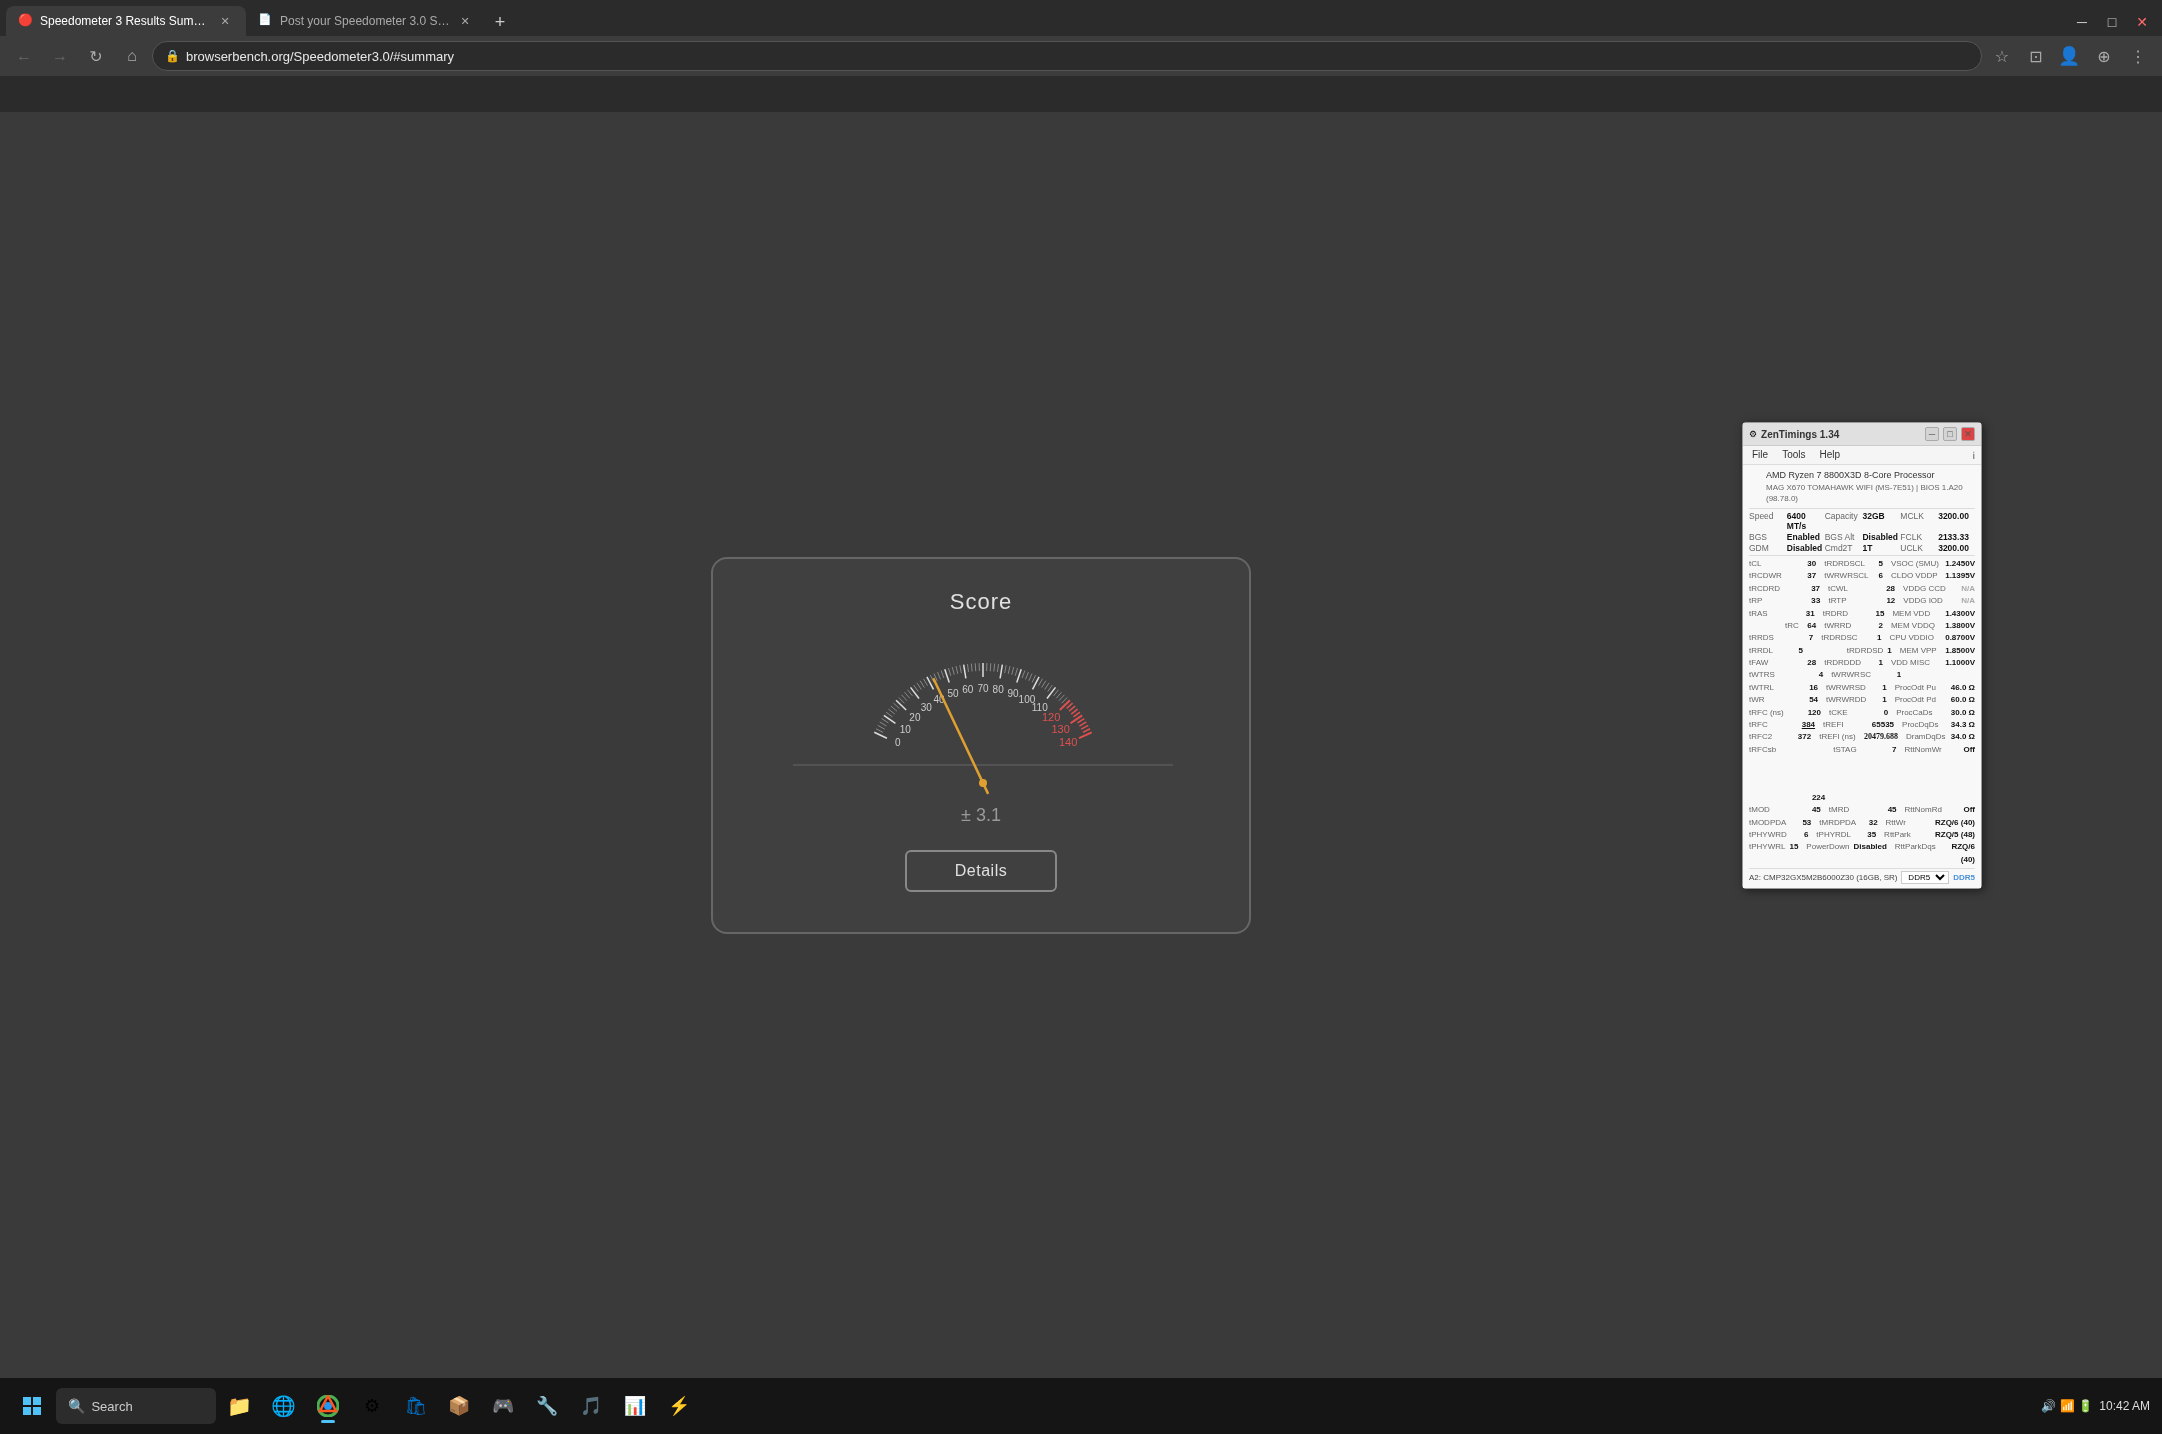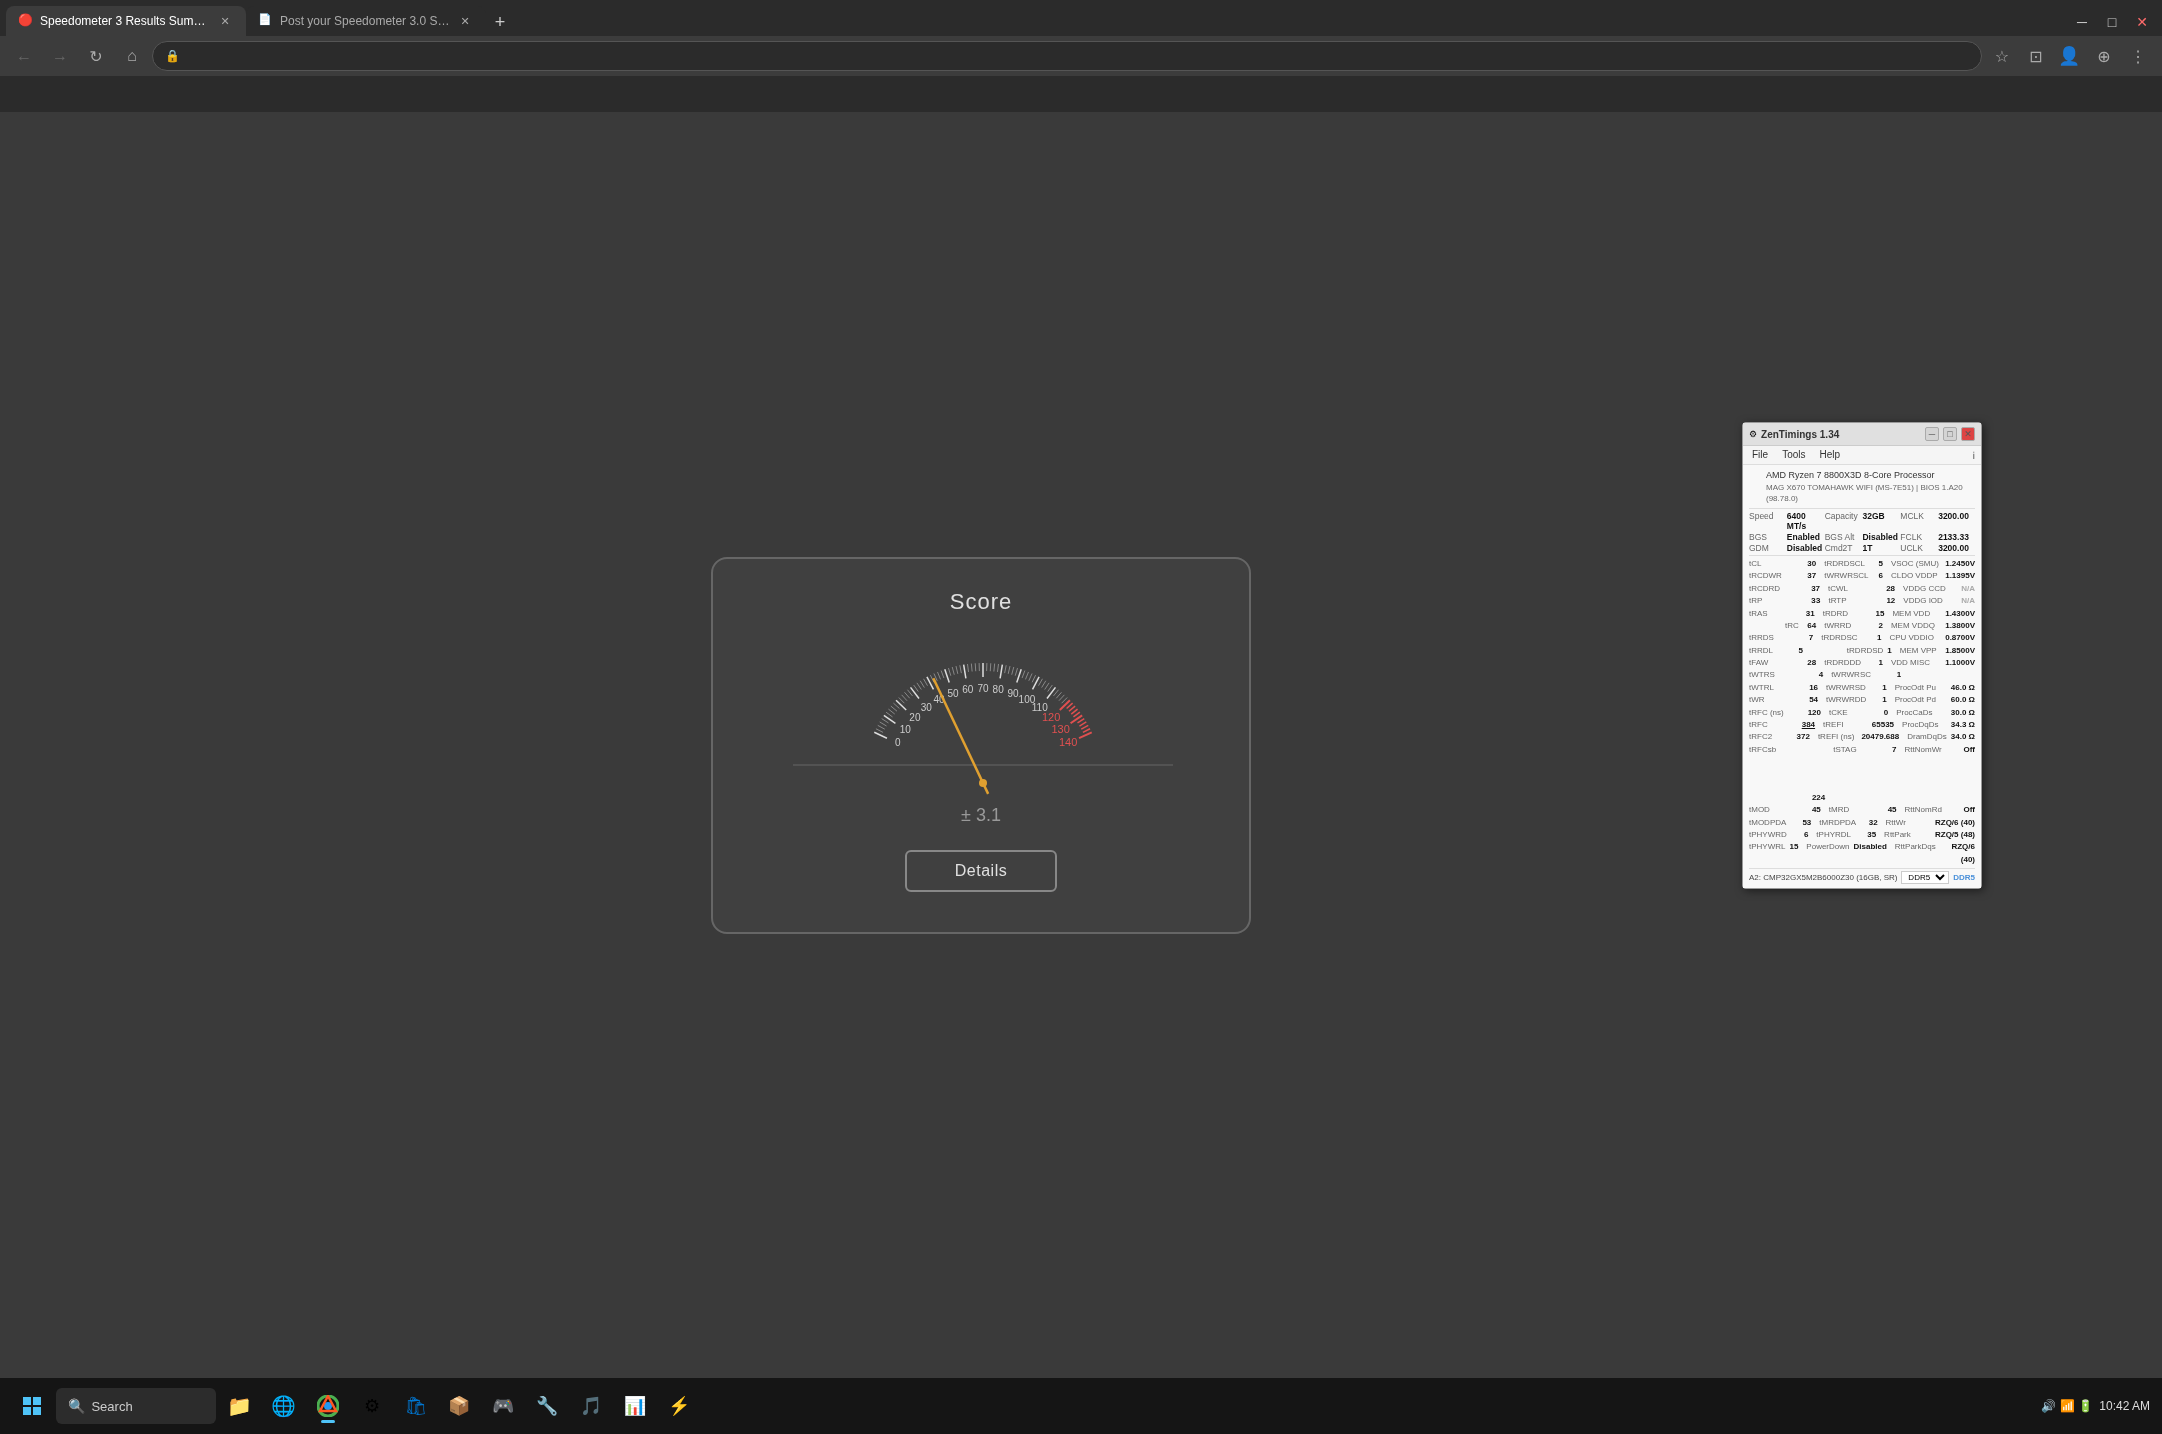--- a/index.html
+++ b/index.html
@@ -399,20 +399,21 @@
   </div>
 
   <div class="browser-toolbar">
     <button class="nav-btn disabled">←</button>
     <button class="nav-btn disabled">→</button>
     <button class="nav-btn">↻</button>
     <button class="nav-btn">⌂</button>
 
     <div class="address-bar">
       <span class="lock-icon">🔒</span>
+      <span class="address-text">browserbench.org/Speedometer3.0/#summary</span>
     </div>
 
     <div class="toolbar-actions">
       <button class="nav-btn">☆</button>
       <button class="nav-btn">⊡</button>
       <button class="nav-btn" style="font-size:18px;">👤</button>
       <button class="nav-btn">⊕</button>
       <button class="nav-btn">⋮</button>
     </div>
   </div>
@@ -699,21 +700,21 @@
         <span style="color:#111; font-weight:600; text-align:center;text-decoration:underline;">384</span>
         <span style="color:#666; padding-left:4px;">tREFI</span>
         <span style="color:#111; font-weight:600; text-align:right;">65535</span>
         <span style="color:#666; padding-left:4px;">ProcDqDs</span>
         <span style="color:#111; font-weight:600; text-align:right;">34.3 Ω</span>
       </div>
           <div style="display: grid; grid-template-columns: 1fr auto 1fr auto 1fr auto; gap: 0px 4px; font-size: 8px; line-height: 1.55;">
         <span style="color:#666;">tRFC2</span>
         <span style="color:#111; font-weight:600; text-align:right;">372</span>
         <span style="color:#666; padding-left:4px;">tREFI (ns)</span>
-        <span style="color:#111; font-weight:600; text-align:left;">20479.688</span>
+        <span style="color:#111; font-weight:600; text-align:left;font-family:Liberation Serif, serif;">20479.688</span>
         <span style="color:#666; padding-left:4px;">DramDqDs</span>
         <span style="color:#111; font-weight:600; text-align:right;">34.0 Ω</span>
       </div>
           <div style="display: grid; grid-template-columns: 1fr auto 1fr auto 1fr auto; gap: 0px 4px; font-size: 8px; line-height: 1.55;">
         <span style="color:#666;">tRFCsb</span>
         <span style="color:#111; font-weight:600; text-align:right;margin-top:48px;">224</span>
         <span style="color:#666; padding-left:4px;">tSTAG</span>
         <span style="color:#111; font-weight:600; text-align:right;">7</span>
         <span style="color:#666; padding-left:4px;">RttNomWr</span>
         <span style="color:#111; font-weight:600; text-align:right;">Off</span>

